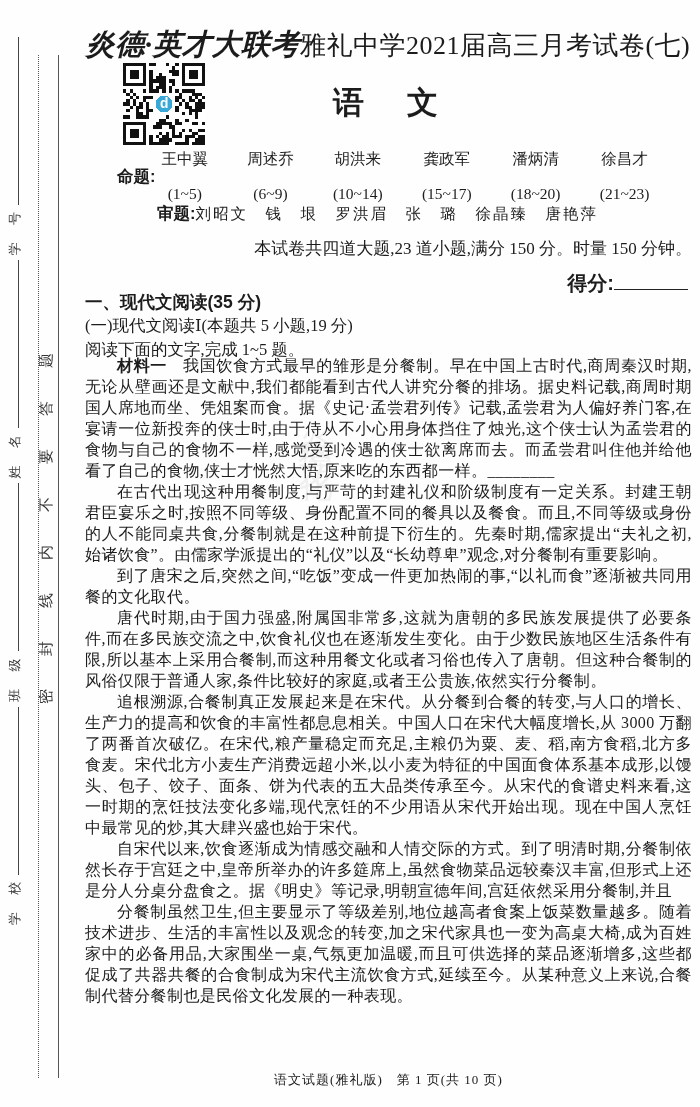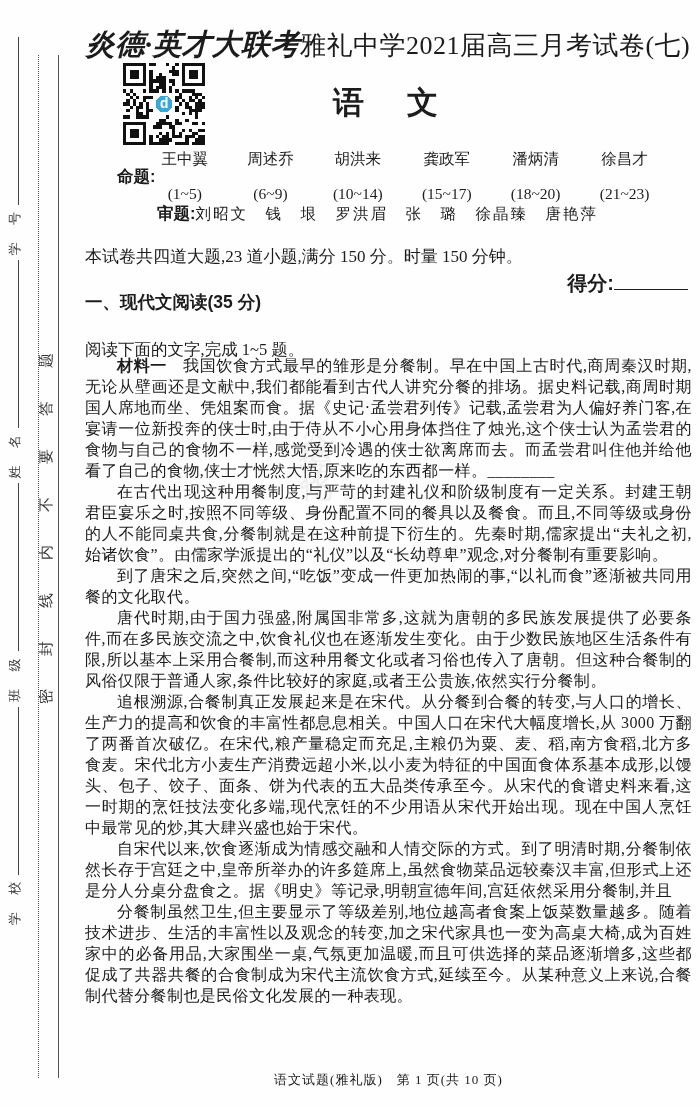--- a/index.html
+++ b/index.html
@@ -44,21 +44,21 @@
   }
   .proposers{position:absolute;left:32px;top:150px;display:flex;align-items:center;}
   .prop-label{font-size:16.5px;margin-right:6px;}
   .prop-cols{display:flex;width:488px;justify-content:space-between;}
   .prop-col{text-align:center;}
   .prop-name{font-size:15.5px;line-height:18px;display:block;}
   .prop-range{font-size:15.5px;line-height:19px;display:block;margin-top:16px;}
   .reviewers{position:absolute;left:72px;top:203px;font-size:15.5px;}
   .rev-label{font-size:16.5px;}
   .rev-names{letter-spacing:2px;}
-  .exam-info{position:absolute;left:0;top:237px;width:100%;text-align:left;font-size:17px;margin-top:8px;}
+  .exam-info{position:absolute;left:0;top:237px;width:100%;text-align:right;font-size:17px;}
   .score{position:absolute;right:4px;top:270px;font-size:20px;text-align:right;}
   .score-line{display:inline-block;width:74px;height:15px;border-bottom:1.5px solid #222;}
   .sec-head{position:absolute;left:0;top:290px;font-size:17.5px;}
   .subsec-head{position:absolute;left:0;top:315px;font-size:16.5px;}
   .instruction{position:absolute;left:0;top:339px;font-size:16.5px;}
   .body-text{position:absolute;left:0;top:355px;width:607px;}
   .body-text p{
     margin:0;text-indent:2em;font-size:16px;line-height:21px;
     text-align:justify;letter-spacing:0.4px;
   }
@@ -319,20 +319,21 @@
     <span class="rev-label hei">审题:</span><span class="rev-names">刘昭文　钱　垠　罗洪眉　张　璐　徐晶臻　唐艳萍</span>
   </div>
 
   <div class="exam-info">本试卷共四道大题,23 道小题,满分 150 分。时量 150 分钟。</div>
 
   <div class="score">
     <span class="hei">得分:</span><span class="score-line"></span>
   </div>
 
   <div class="sec-head hei">一、现代文阅读(35 分)</div>
+  <div class="subsec-head">(一)现代文阅读Ⅰ(本题共 5 小题,19 分)</div>
   <div class="instruction">阅读下面的文字,完成 1~5 题。</div>
 
   <div class="body-text">
     <p><span class="material-label hei">材料一</span><span>我国饮食方式最早的雏形是分餐制。早在中国上古时代,商周秦汉时期,无论从壁画还是文献中,我们都能看到古代人讲究分餐的排场。据史料记载,商周时期国人席地而坐、凭俎案而食。据《史记·孟尝君列传》记载,孟尝君为人偏好养门客,在宴请一位新投奔的侠士时,由于侍从不小心用身体挡住了烛光,这个侠士认为孟尝君的食物与自己的食物不一样,感觉受到冷遇的侠士欲离席而去。而孟尝君叫住他并给他看了自己的食物,侠士才恍然大悟,原来吃的东西都一样。________</span></p>
     <p>在古代出现这种用餐制度,与严苛的封建礼仪和阶级制度有一定关系。封建王朝君臣宴乐之时,按照不同等级、身份配置不同的餐具以及餐食。而且,不同等级或身份的人不能同桌共食,分餐制就是在这种前提下衍生的。先秦时期,儒家提出“夫礼之初,始诸饮食”。由儒家学派提出的“礼仪”以及“长幼尊卑”观念,对分餐制有重要影响。</p>
     <p>到了唐宋之后,突然之间,“吃饭”变成一件更加热闹的事,“以礼而食”逐渐被共同用餐的文化取代。</p>
     <p>唐代时期,由于国力强盛,附属国非常多,这就为唐朝的多民族发展提供了必要条件,而在多民族交流之中,饮食礼仪也在逐渐发生变化。由于少数民族地区生活条件有限,所以基本上采用合餐制,而这种用餐文化或者习俗也传入了唐朝。但这种合餐制的风俗仅限于普通人家,条件比较好的家庭,或者王公贵族,依然实行分餐制。</p>
     <p>追根溯源,合餐制真正发展起来是在宋代。从分餐到合餐的转变,与人口的增长、生产力的提高和饮食的丰富性都息息相关。中国人口在宋代大幅度增长,从 3000 万翻了两番首次破亿。在宋代,粮产量稳定而充足,主粮仍为粟、麦、稻,南方食稻,北方多食麦。宋代北方小麦生产消费远超小米,以小麦为特征的中国面食体系基本成形,以馒头、包子、饺子、面条、饼为代表的五大品类传承至今。从宋代的食谱史料来看,这一时期的烹饪技法变化多端,现代烹饪的不少用语从宋代开始出现。现在中国人烹饪中最常见的炒,其大肆兴盛也始于宋代。</p>
     <p>自宋代以来,饮食逐渐成为情感交融和人情交际的方式。到了明清时期,分餐制依然长存于宫廷之中,皇帝所举办的许多筵席上,虽然食物菜品远较秦汉丰富,但形式上还是分人分桌分盘食之。据《明史》等记录,明朝宣德年间,宫廷依然采用分餐制,并且</p>
     <p>分餐制虽然卫生,但主要显示了等级差别,地位越高者食案上饭菜数量越多。随着技术进步、生活的丰富性以及观念的转变,加之宋代家具也一变为高桌大椅,成为百姓家中的必备用品,大家围坐一桌,气氛更加温暖,而且可供选择的菜品逐渐增多,这些都促成了共器共餐的合食制成为宋代主流饮食方式,延续至今。从某种意义上来说,合餐制代替分餐制也是民俗文化发展的一种表现。</p>

